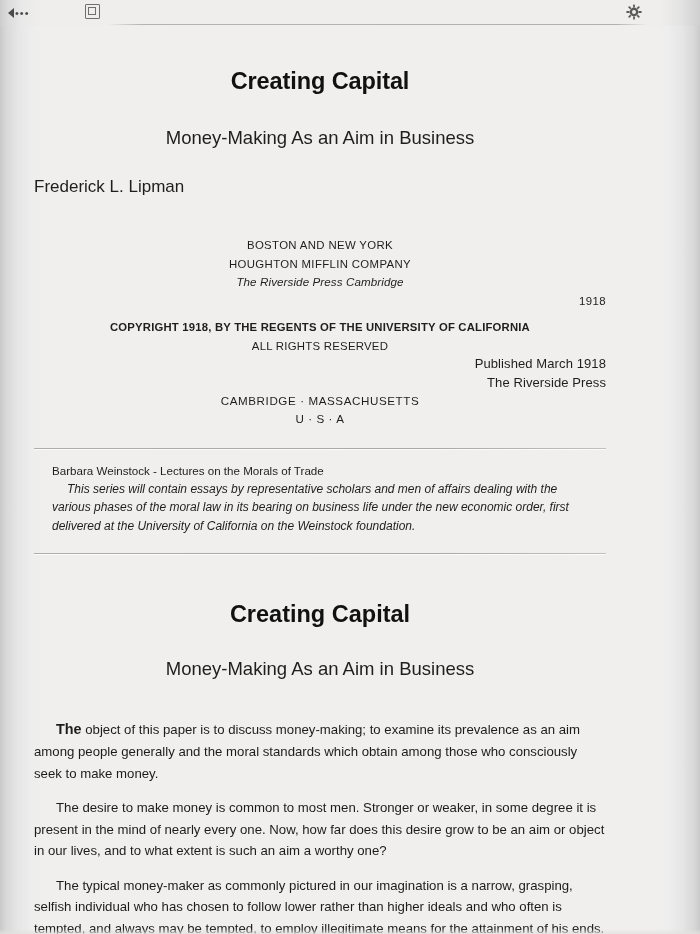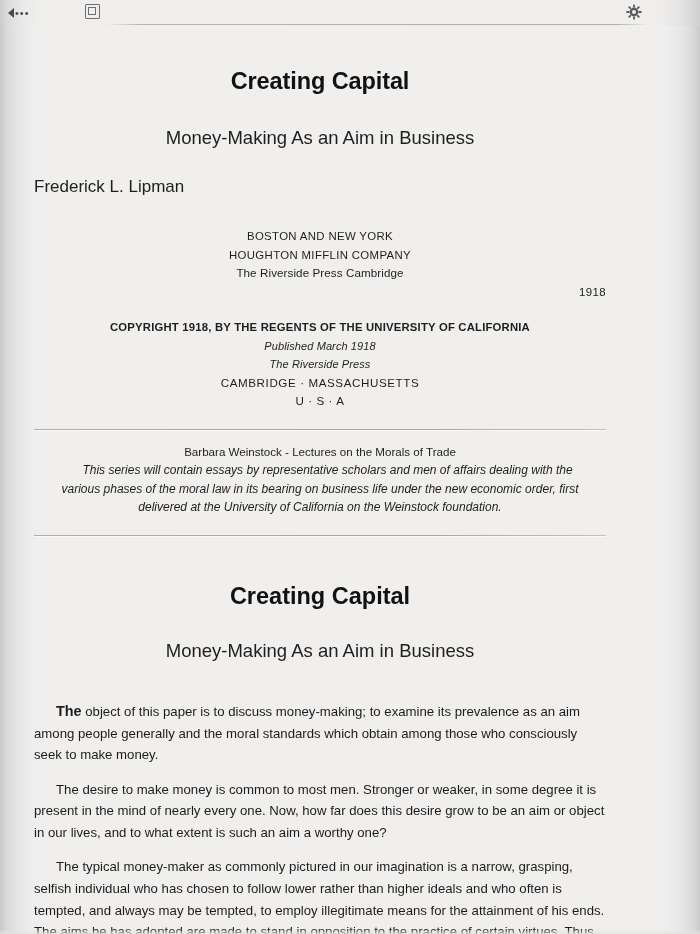--- a/index.html
+++ b/index.html
@@ -154,77 +154,77 @@
 
   .fm-author {
     text-align: left;
     font-size: 17px;
     font-weight: normal;
     margin-top: 28px;
     color: #1e1e1e;
   }
 
   .imprint {
-    margin-top: 30px;
+    margin-top: 39px;
     text-align: center;
   }
   .imprint .ln {
     font-size: 11.4px;
     line-height: 18.6px;
     color: #1e1e1e;
     letter-spacing: 0.35px;
   }
   .imprint .ln.italic {
+    font-style: italic;
     letter-spacing: 0.1px;
     font-size: 11.6px;
   }
   .imprint .ln.plainnum {
     letter-spacing: 0.4px;
     text-align: right;
   }
 
   .copyright {
-    margin-top: 17px;
+    margin-top: 8px;
     text-align: center;
   }
   .copyright .ln {
     font-size: 11.4px;
     line-height: 18.4px;
     color: #1e1e1e;
     letter-spacing: 0.25px;
   }
   .copyright .ln.bold {
     font-weight: bold;
     font-size: 11.3px;
     letter-spacing: 0.2px;
   }
   .copyright .ln.italic {
-    font-style: italic;
     letter-spacing: 0.1px;
-    font-size: 11px;
+    font-size: 13px;
+    text-align: right;
   }
   .copyright .ln.spaced {
     letter-spacing: 0.6px;
     font-size: 11.6px;
   }
 
   
   .hr {
     height: 1px;
     border: 0;
     background: linear-gradient(to right, #adadad 0%, #a9a9a9 70%, #c0c0c0 100%);
     box-shadow: 0 1px 0 rgba(255,255,255,0.75);
   }
   .hr-top { margin-top: 19px; }
   .hr-bottom { margin-top: 18px; }
 
   
   .series {
     padding: 0 18px;
-    text-align: center;
   }
   .series-head {
     font-size: 11.6px;
     line-height: 16px;
     margin-top: 14px;
     color: #1e1e1e;
   }
   .series-body {
     font-size: 12px;
     line-height: 18.5px;
@@ -320,20 +320,21 @@
 
     <div class="imprint">
       <div class="ln">BOSTON AND NEW YORK</div>
       <div class="ln">HOUGHTON MIFFLIN COMPANY</div>
       <div class="ln italic">The Riverside Press Cambridge</div>
       <div class="ln plainnum">1918</div>
     </div>
 
     <div class="copyright">
       <div class="ln bold">COPYRIGHT 1918, BY THE REGENTS OF THE UNIVERSITY OF CALIFORNIA</div>
+      <div class="ln">ALL RIGHTS RESERVED</div>
       <div class="ln italic">Published March 1918</div>
       <div class="ln italic">The Riverside Press</div>
       <div class="ln spaced">CAMBRIDGE · MASSACHUSETTS</div>
       <div class="ln spaced">U · S · A</div>
     </div>
 
     <div class="hr hr-top"></div>
 
     <div class="series">
       <div class="series-head">Barbara Weinstock - Lectures on the Morals of Trade</div>

